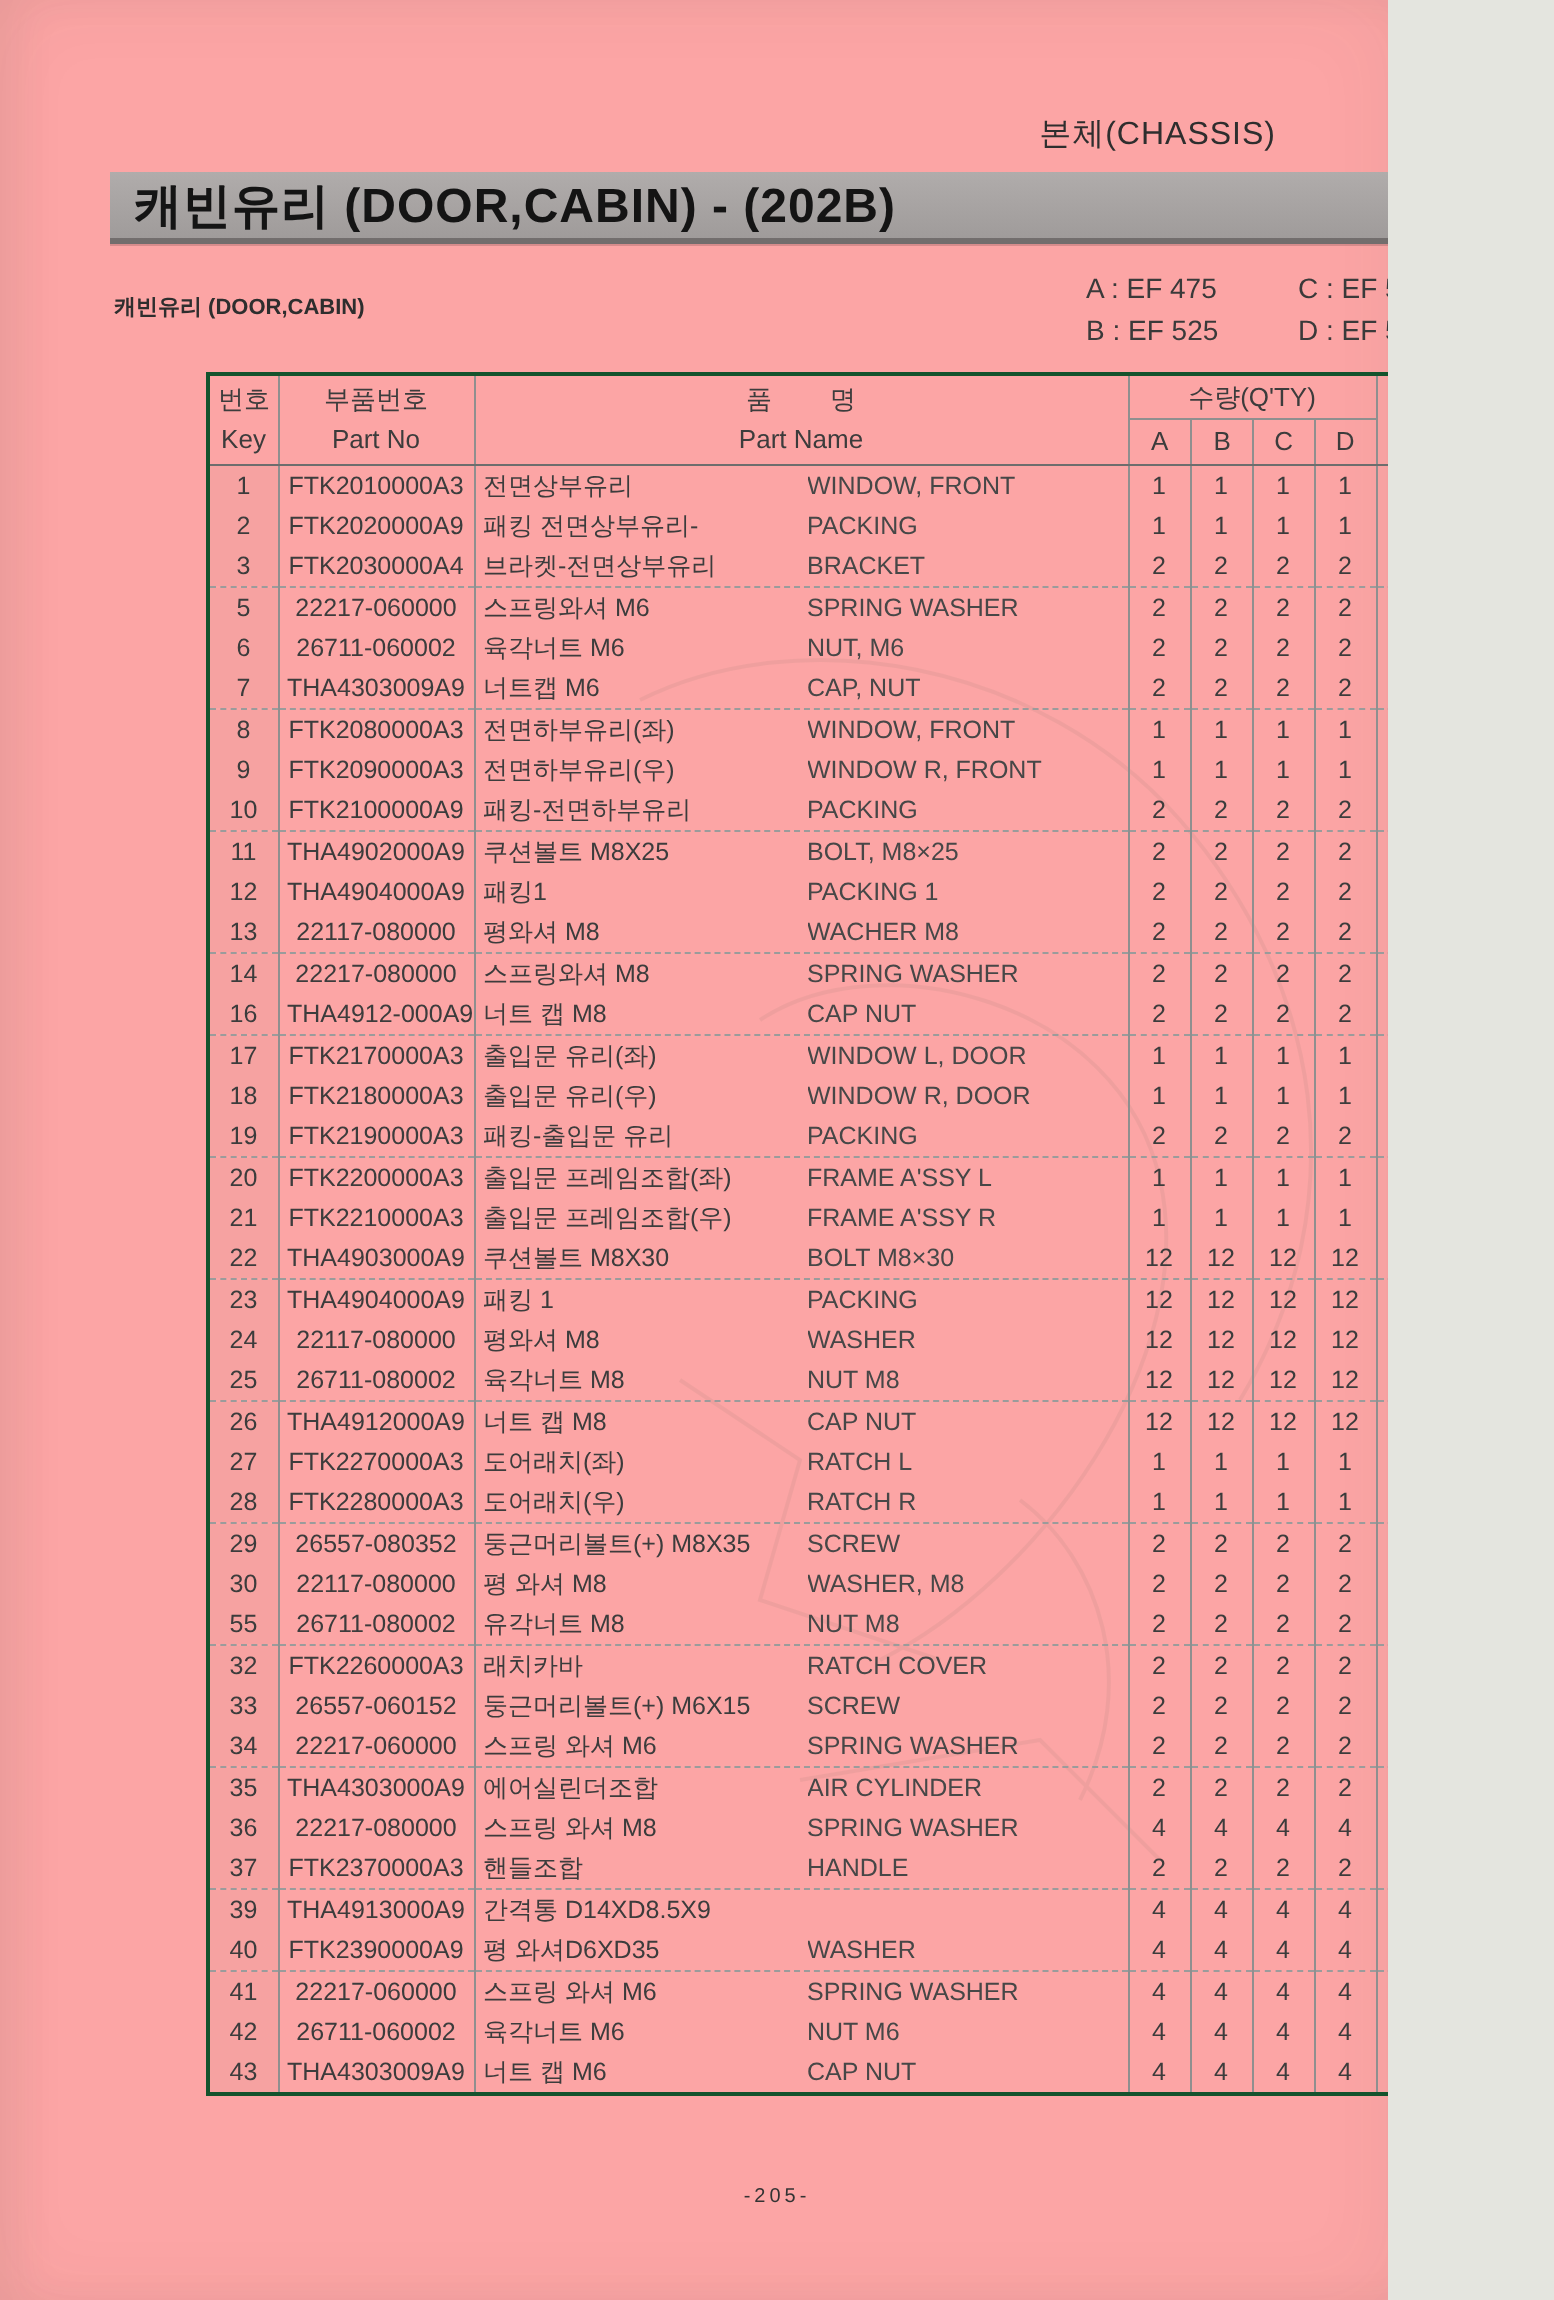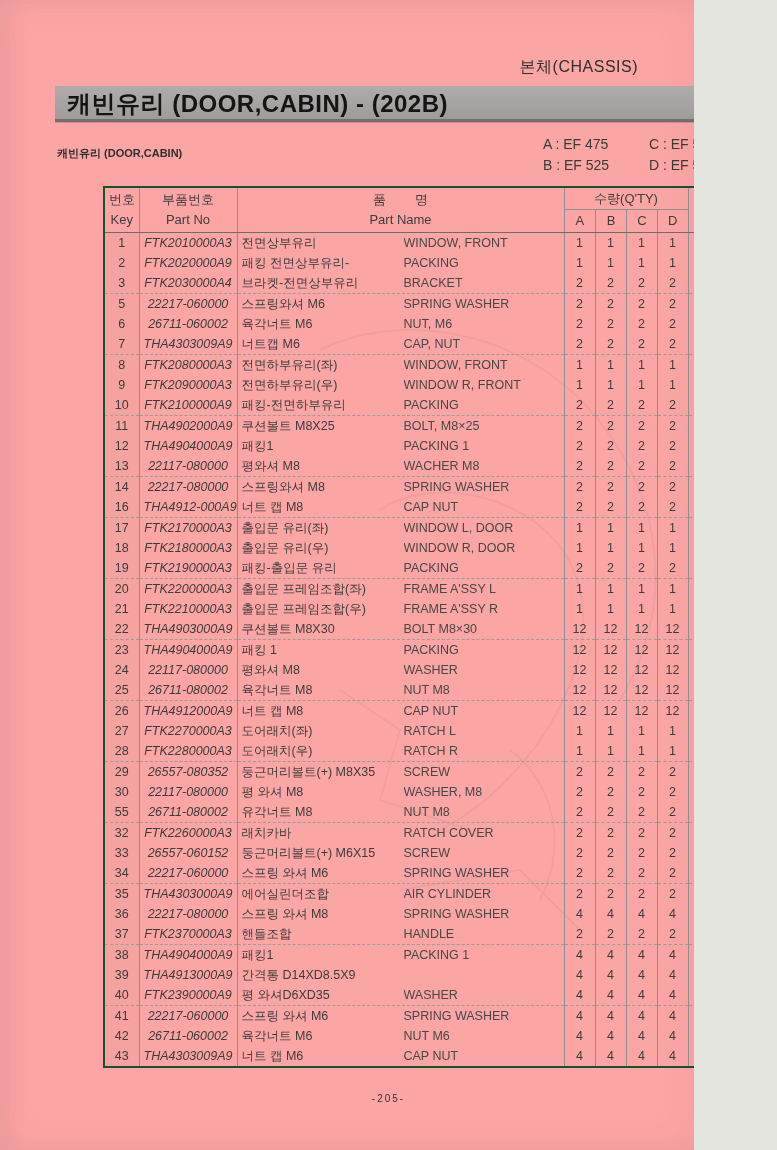--- a/index.html
+++ b/index.html
@@ -52,21 +52,21 @@
   }
   .hdr-stack div{line-height:20px;font-size:13px;}
   .ws-pre{white-space:pre;}
   .th-qty{padding:0 !important;}
   .qty-top{line-height:21px;border-bottom:1px solid #8f8f8f;font-size:13px;text-align:center;}
   .qty-sub{display:grid;grid-template-columns:1fr 1fr 1fr 1fr;line-height:22px;}
   .qty-sub span{display:block;border-left:1px solid #8f8f8f;font-size:13px;}
   .qty-sub span:first-child{border-left:none;}
   table.parts td{height:20px;}
   td.c-key{text-align:center;background:rgba(90,95,80,0.04);}
-  td.c-partno{text-align:center;border-left:1px solid #8f8f8f;font-style:italic;}
+  td.c-partno{text-align:center;border-left:1px solid #8f8f8f;}
   td.c-name{border-left:1px solid #8f8f8f;padding:0 0 0 6px;}
   td.c-qty{text-align:center;border-left:1px solid #8f8f8f;}
   td.c-remark{border-left:1px solid #8f8f8f;}
   th.b-left{border-left:1px solid #8f8f8f;}
   tr.group-end td{border-bottom:1px dashed #9b9b9b;}
   .name-wrap{display:flex;align-items:center;height:20px;}
   .name-ko{flex:0 0 162px;overflow:hidden;white-space:nowrap;}
   .name-en{flex:1;overflow:hidden;white-space:nowrap;color:#474747;}
   .page-number{
     position:absolute;left:0;top:1093px;width:777px;text-align:center;
@@ -662,35 +662,20 @@
               <span class="name-en">HANDLE</span>
             </div>
           </td>
           <td class="c-qty">2</td>
           <td class="c-qty">2</td>
           <td class="c-qty">2</td>
           <td class="c-qty">2</td>
           <td class="c-remark"></td>
         </tr>
         <tr>
-          <td class="c-key">38</td>
-          <td class="c-partno">THA4904000A9</td>
-          <td class="c-name">
-            <div class="name-wrap">
-              <span class="name-ko">패킹1</span>
-              <span class="name-en">PACKING 1</span>
-            </div>
-          </td>
-          <td class="c-qty">4</td>
-          <td class="c-qty">4</td>
-          <td class="c-qty">4</td>
-          <td class="c-qty">4</td>
-          <td class="c-remark"></td>
-        </tr>
-        <tr>
           <td class="c-key">39</td>
           <td class="c-partno">THA4913000A9</td>
           <td class="c-name">
             <div class="name-wrap">
               <span class="name-ko">간격통 D14XD8.5X9</span>
               <span class="name-en"></span>
             </div>
           </td>
           <td class="c-qty">4</td>
           <td class="c-qty">4</td>

